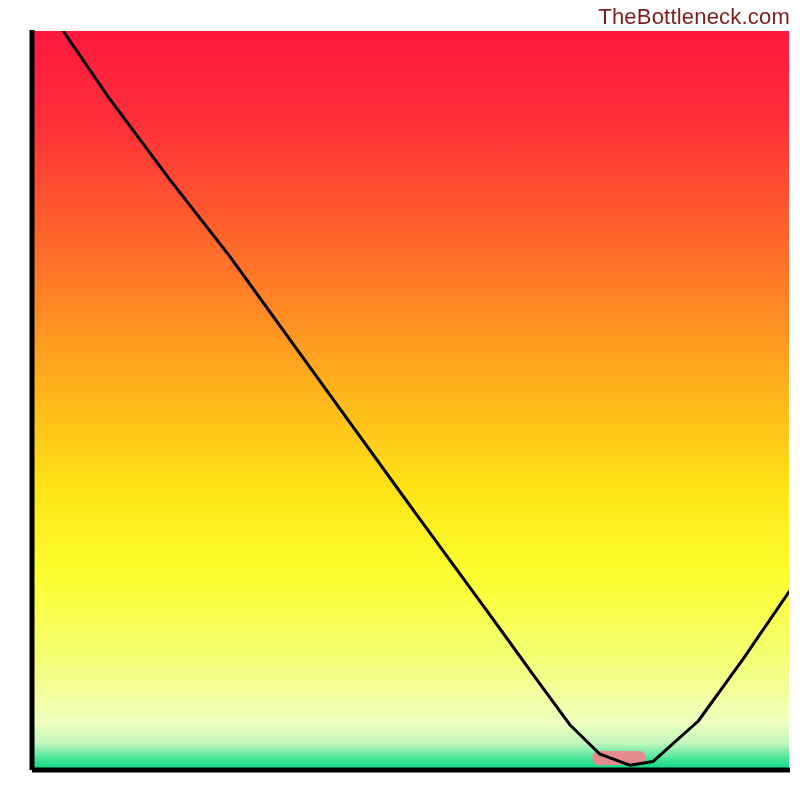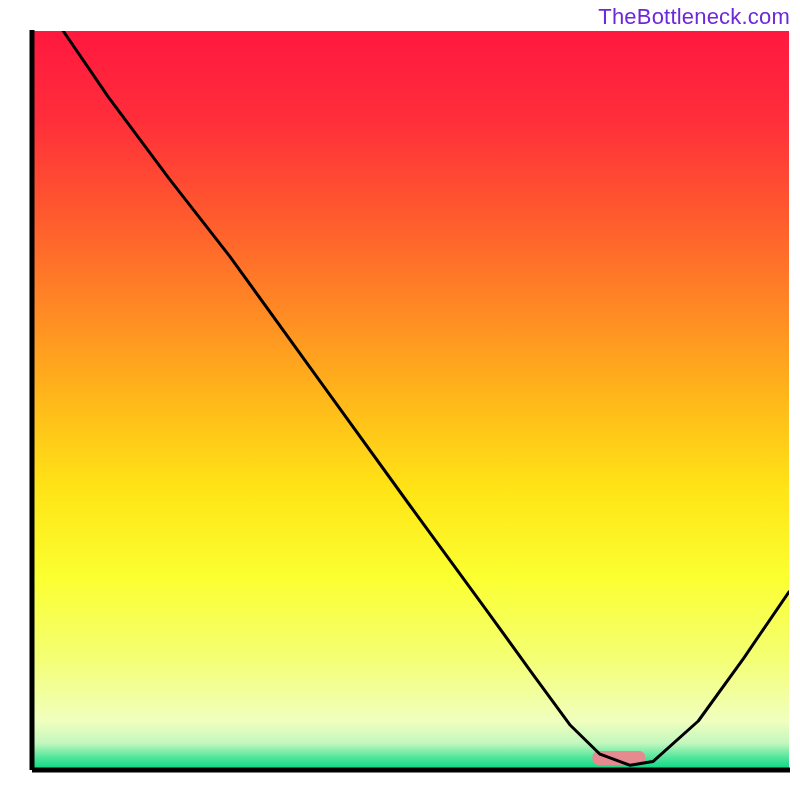--- a/index.html
+++ b/index.html
@@ -13,21 +13,21 @@
   .wrap {
     position: relative;
     width: 800px;
     height: 800px;
   }
   .watermark {
     position: absolute;
     top: 4px;
     right: 10px;
     font-size: 22px;
-    color: #6d28d9;
+    color: #7f1d1d;
     font-weight: 400;
     letter-spacing: 0.2px;
     user-select: none;
   }
   svg.chart {
     position: absolute;
     left: 0;
     top: 0;
   }
 </style>

